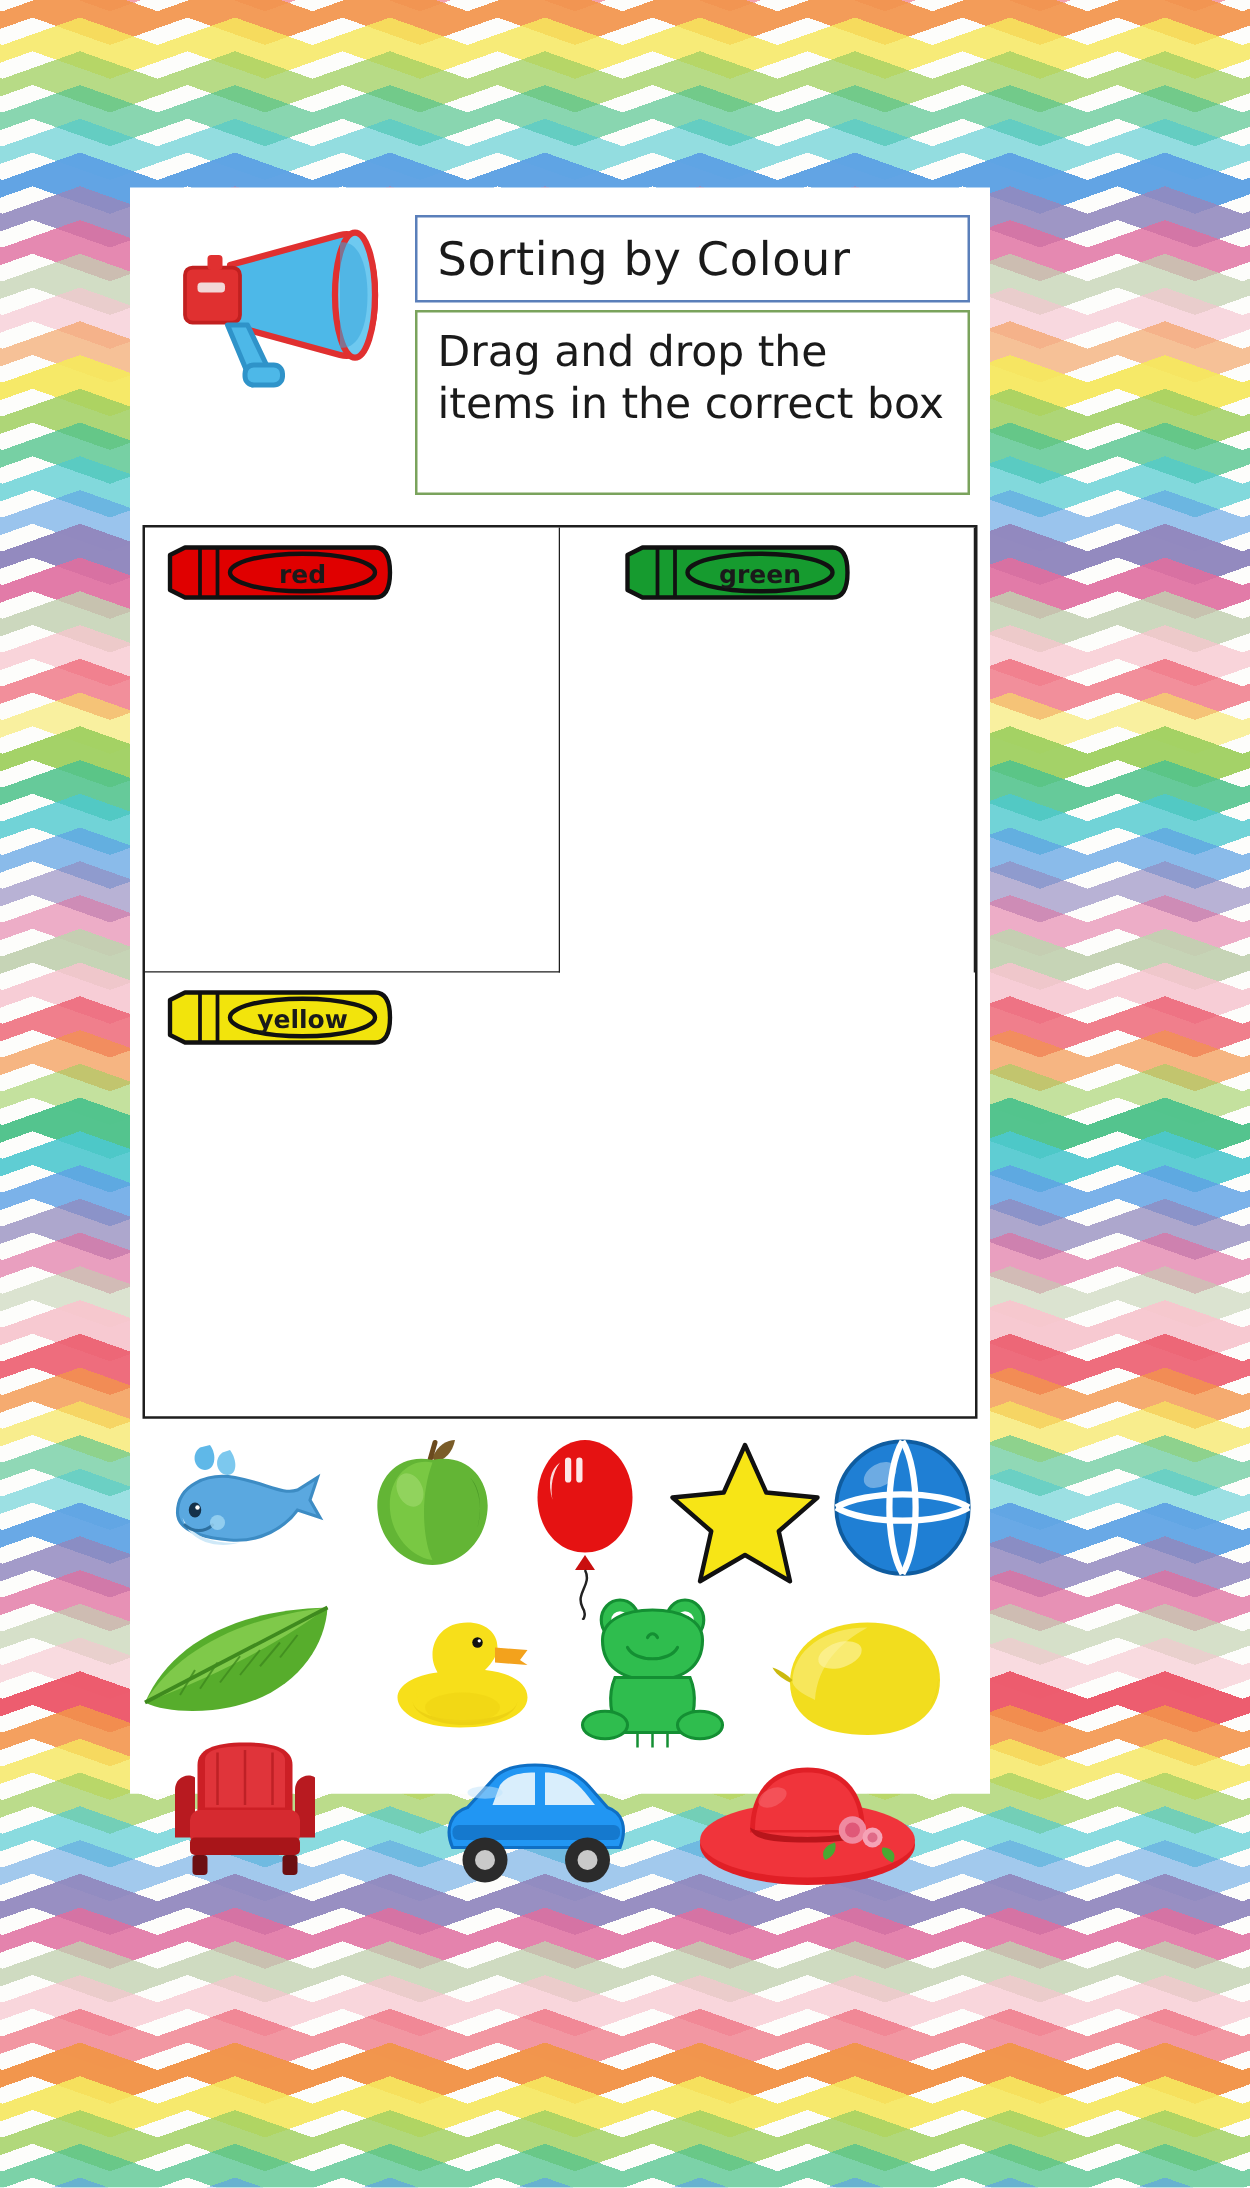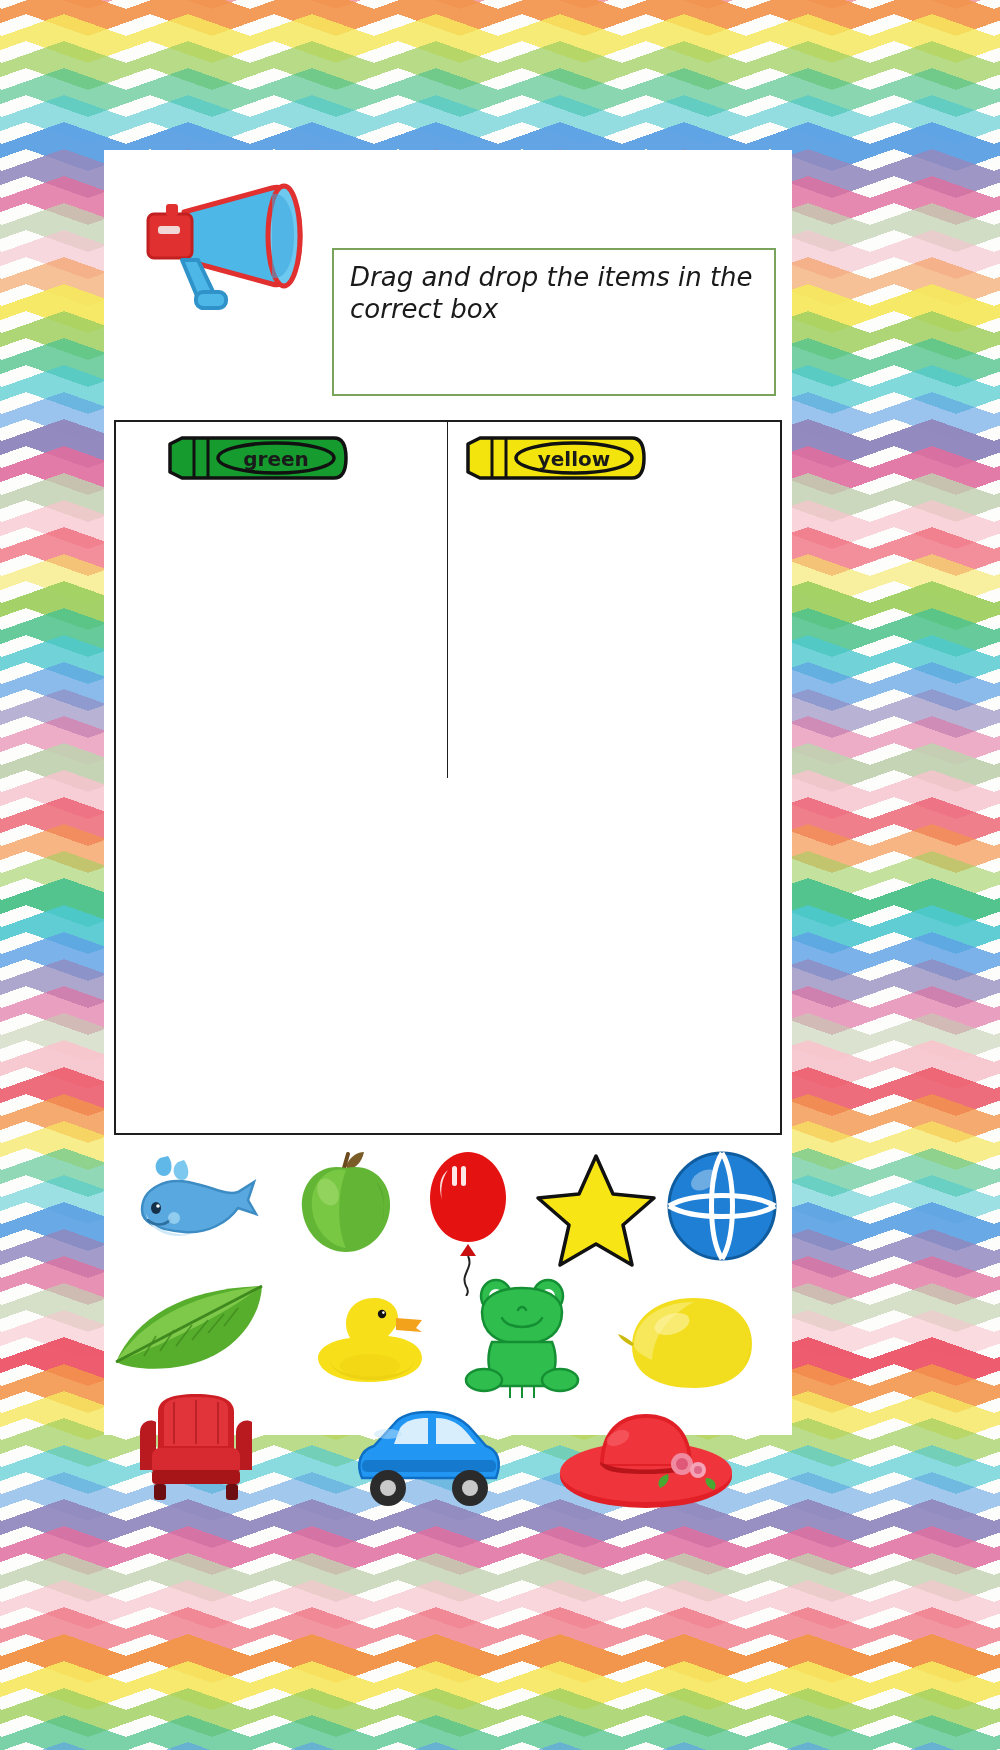--- a/index.html
+++ b/index.html
@@ -80,24 +80,23 @@
     left: 228px;
     top: 98px;
     width: 444px;
     height: 148px;
     border: 2px solid #7aa35c;
     background: #ffffff;
     padding: 12px 16px 0 16px;
   }
   #instr-text {
     font-family: "DejaVu Sans", sans-serif;
-    font-size: 26px;
+    font-size: 34px;
     line-height: 1.22;
     color: #1a1a1a;
-    font-style: italic;
   }
 
   
   #sort-grid {
     position: absolute;
     left: 10px;
     top: 270px;
     width: 668px;
     height: 715px;
     border: 2px solid #1e1e1e;
@@ -240,28 +239,41 @@
           <rect x="26" y="40" width="44" height="44" rx="6" fill="#e03030" stroke="#c22020" stroke-width="3"></rect>
           <rect x="36" y="52" width="22" height="8" rx="3" fill="#f5f5f5" opacity="0.85"></rect>
 
           <path d="M60 86 L76 86 L96 128 L80 134 Z" fill="#4db8e8" stroke="#2f93c9" stroke-width="4" stroke-linejoin="round"></path>
           <rect x="74" y="118" width="30" height="16" rx="7" fill="#4db8e8" stroke="#2f93c9" stroke-width="4"></rect>
 
           <rect x="44" y="30" width="12" height="12" rx="3" fill="#e03030"></rect>
         </svg>
       </div>
 
+      <div id="title-box" style="border-color: rgb(90, 127, 186);">
+        <span id="title-text">Sorting by Colour</span>
+      </div>
 
       <div id="instr-box" style="border-color: rgb(122, 163, 92);">
         <span id="instr-text">Drag and drop the items in the correct box</span>
       </div>
     </div>
 
     <div id="sort-grid" style="border-color: rgb(30, 30, 30);">
 
+      <div class="grid-cell" style="border-right-color: rgb(30, 30, 30); border-bottom-color: rgb(30, 30, 30);">
+        <div class="crayon">
+          <svg viewBox="0 0 185 48">
+            <path d="M6 10 L18 4 L170 4 C178 4 182 10 182 24 C182 38 178 44 170 44 L18 44 L6 38 Z" fill="#e00000" stroke="#111" stroke-width="3.5" stroke-linejoin="round"></path>
+            <path d="M30 5 L30 43 M44 5 L44 43" stroke="#111" stroke-width="3" fill="none"></path>
+            <ellipse cx="112" cy="24" rx="58" ry="15" fill="none" stroke="#111" stroke-width="3.5"></ellipse>
+            <text x="112" y="32" text-anchor="middle" font-family="DejaVu Sans, sans-serif" font-size="20" font-weight="bold" fill="#1a1a1a">red</text>
+          </svg>
+        </div>
+      </div>
 
 
       <div class="grid-cell row-last" style="border-right-color: rgb(30, 30, 30); border-bottom-color: rgb(30, 30, 30); margin-left: 34px;">
         <div class="crayon">
           <svg viewBox="0 0 185 48">
             <path d="M6 10 L18 4 L170 4 C178 4 182 10 182 24 C182 38 178 44 170 44 L18 44 L6 38 Z" fill="#169b2f" stroke="#111" stroke-width="3.5" stroke-linejoin="round"></path>
             <path d="M30 5 L30 43 M44 5 L44 43" stroke="#111" stroke-width="3" fill="none"></path>
             <ellipse cx="112" cy="24" rx="58" ry="15" fill="none" stroke="#111" stroke-width="3.5"></ellipse>
             <text x="112" y="32" text-anchor="middle" font-family="DejaVu Sans, sans-serif" font-size="20" font-weight="bold" fill="#1a1a1a">green</text>
           </svg>

